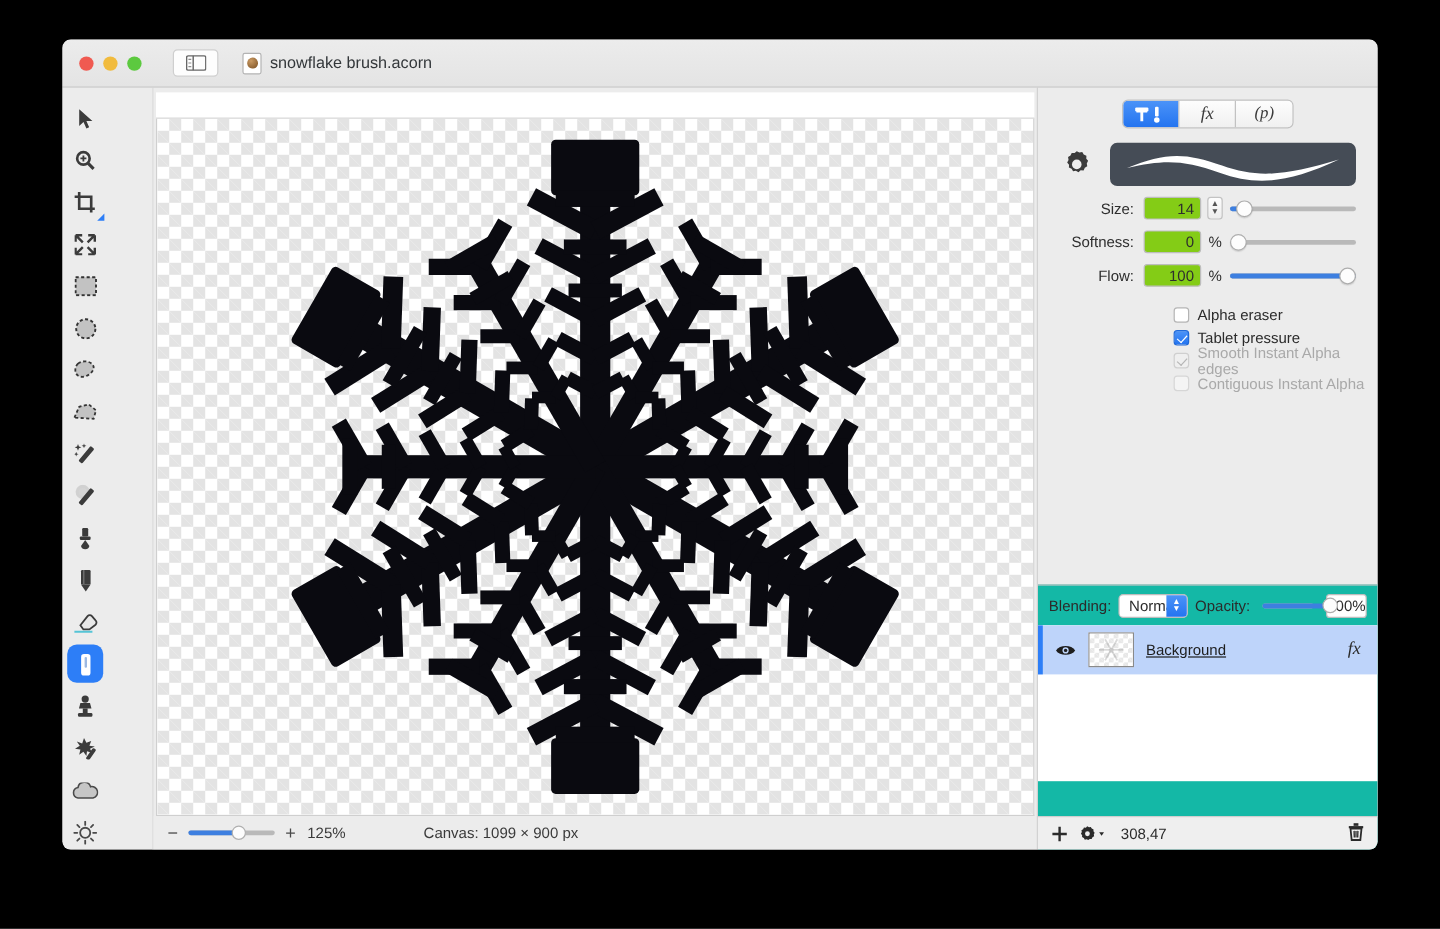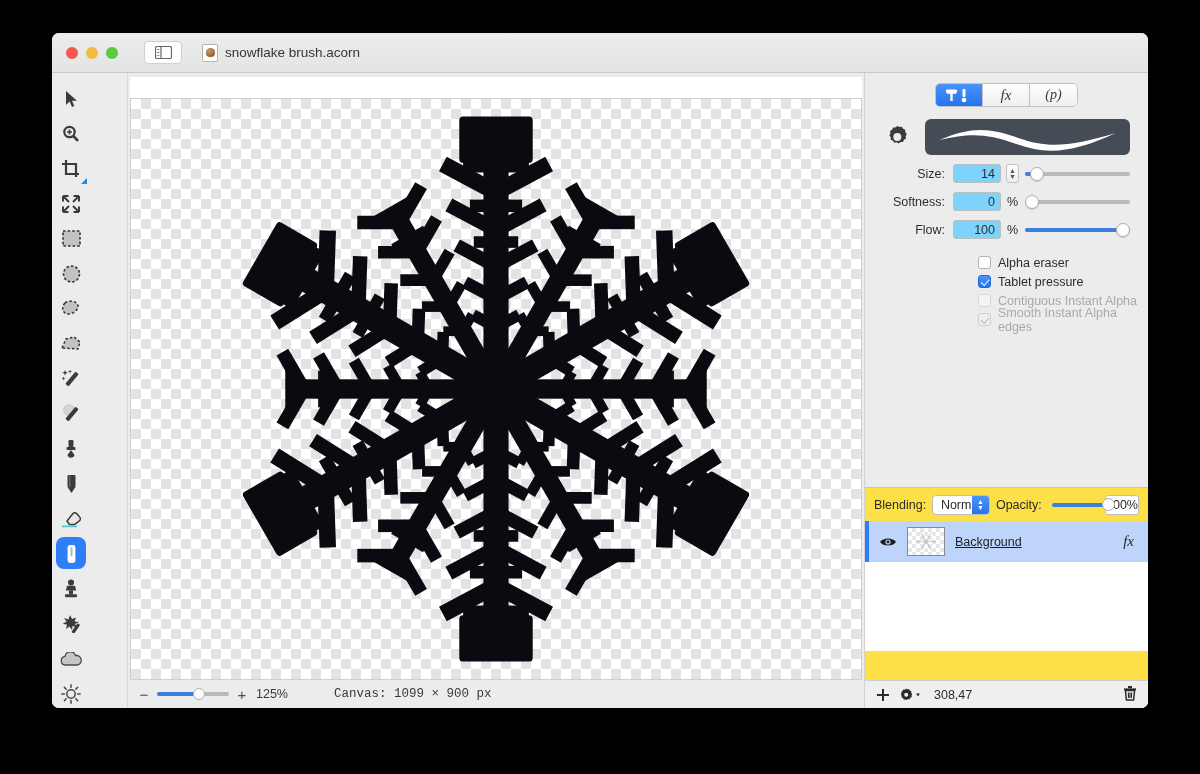--- a/index.html
+++ b/index.html
@@ -90,21 +90,21 @@
   .art { position:relative; width:100%; height:100%; }
   .statusbar {
     height:28px; display:flex; align-items:center; gap:0;
     padding-left:8px; font-size:12.5px; color:#3a3a3a; background:#ececec;
   }
   .zoom-minus, .zoom-plus { font-size:15px; color:#4a4a4a; width:16px; text-align:center; }
   .zoom-track { width:72px; height:4px; background:#b9b9b9; border-radius:2px; position:relative; margin:0 5px;}
   .zoom-fill { position:absolute;left:0;top:0;height:4px;width:42px;background:#3d7fe0;border-radius:2px;}
   .zoom-knob { position:absolute;left:36px;top:-4px;width:12px;height:12px;border-radius:50%;background:#fcfcfc;border:1px solid #b0b0b0;}
   .zoom-val { margin-left:6px; }
-  .canvas-info { margin-left:46px;font-family:Liberation Mono, monospace; }
+  .canvas-info { margin-left:65px; }
 
   
   .inspector { width:284px; background:#ececec; display:flex; flex-direction:column; border-left:1px solid #d2d2d2;}
   .seg-wrap { display:flex; justify-content:center; padding:10px 0 12px 0;}
   .segctl { display:flex; border:1px solid #c2c2c2; border-radius:5px; overflow:hidden; height:24px;}
   .seg { width:47px; display:flex; align-items:center; justify-content:center;
          background:linear-gradient(#fdfdfd,#f0f0f0); font-size:14px; color:#3a3a3a;
          border-right:1px solid #c2c2c2;}
   .seg:last-child{border-right:none;}
   .seg.active{background:linear-gradient(#4b93f8,#2474f0);color:#fff;}
@@ -118,21 +118,21 @@
   .field-row{display:flex;align-items:center;padding:0 18px;margin-top:9px;font-size:12.5px;color:#2e2e2e;}
   .lbl{width:62px;text-align:right;margin-right:8px;}
   .popup{
     flex:1;height:21px;background:#fff;border:1px solid #bdbdbd;border-radius:4px;
     display:flex;align-items:center;padding-left:7px;font-size:12.5px;position:relative;
   }
   .popup .chev{
     position:absolute;right:0;top:0;bottom:0;width:19px;background:linear-gradient(#4b93f8,#2474f0);
     border-radius:0 3px 3px 0;display:flex;align-items:center;justify-content:center;color:#fff;font-size:9px;
   }
-  .numfield{width:48px;height:19px;background:#7dd3fc;border:1px solid #bdbdbd;border-radius:3px;
+  .numfield{width:48px;height:19px;background:#84cc16;border:1px solid #bdbdbd;border-radius:3px;
     font-size:12.5px;text-align:right;padding-right:5px;display:flex;align-items:center;justify-content:flex-end;}
   .stepper{width:13px;height:19px;margin-left:5px;display:flex;flex-direction:column;
     border:1px solid #c3c3c3;border-radius:3px;background:linear-gradient(#fdfdfd,#ededed);
     align-items:center;justify-content:center;font-size:7px;line-height:6px;color:#555;}
   .pct{margin-left:6px;width:12px;}
   .slider{flex:1;margin-left:6px;height:4px;background:#b9b9b9;border-radius:2px;position:relative;}
   .sl-fill{position:absolute;left:0;top:0;height:4px;background:#3d7fe0;border-radius:2px;}
   .sl-knob{position:absolute;top:-5px;width:14px;height:14px;border-radius:50%;
     background:#fdfdfd;border:1px solid #aeaeae;box-shadow:0 1px 1px rgba(0,0,0,.12);}
 
@@ -142,21 +142,21 @@
   .box{width:13px;height:13px;border:1px solid #b4b4b4;background:#fff;border-radius:3px;margin-right:7px;
        display:flex;align-items:center;justify-content:center;flex:none;}
   .box.on{background:linear-gradient(#4b93f8,#2474f0);border-color:#2069d8;}
   .box.on::after{content:"";width:3.5px;height:7px;border:solid #fff;border-width:0 1.8px 1.8px 0;transform:rotate(42deg) translate(0,-1px);}
   .box.disOn{background:#efefef;border-color:#cfcfcf;}
   .box.disOn::after{content:"";width:3.5px;height:7px;border:solid #b5b5b5;border-width:0 1.8px 1.8px 0;transform:rotate(42deg) translate(0,-1px);}
   .box.disOff{background:#f4f4f4;border-color:#d6d6d6;}
 
   .spacer{flex:1;}
   
-  .layers{border-top:1px solid #c5c5c5;background:#fde047;display:flex;flex-direction:column;height:221px;}
+  .layers{border-top:1px solid #c5c5c5;background:#14b8a6;display:flex;flex-direction:column;height:221px;}
   .layerhdr{height:33px;display:flex;align-items:center;padding:0 9px;font-size:12.5px;color:#2b2b2b;gap:6px;}
   .blendpop{width:82px;height:20px;background:#fff;border:1px solid #bdbdbd;border-radius:4px;
     position:relative;display:flex;align-items:center;justify-content:center;font-size:12.5px;}
   .blendpop .chev2{position:absolute;right:0;top:0;bottom:0;width:17px;background:linear-gradient(#4b93f8,#2474f0);
     border-radius:0 3px 3px 0;display:flex;flex-direction:column;align-items:center;justify-content:center;color:#fff;font-size:7px;line-height:6px;}
   .optrack{width:62px;height:4px;background:#b9b9b9;border-radius:2px;position:relative;margin:0 4px;}
   .opfill{position:absolute;left:0;top:0;height:4px;width:52px;background:#3d7fe0;border-radius:2px;}
   .opknob{position:absolute;left:50px;top:-5px;width:13px;height:13px;border-radius:50%;background:#fdfdfd;border:1px solid #aeaeae;}
   .opval{width:44px;height:20px;background:#fff;border:1px solid #bdbdbd;border-radius:3px;
     font-size:12.5px;display:flex;align-items:center;justify-content:center;}
@@ -521,26 +521,26 @@
       <div class="checks">
         <div class="checkrow">
           <span class="box"></span>
           <span>Alpha eraser</span>
         </div>
         <div class="checkrow">
           <span class="box on"></span>
           <span>Tablet pressure</span>
         </div>
         <div class="checkrow dis">
+          <span class="box disOn"></span>
+          <span>Smooth Instant Alpha edges</span>
+        </div>
+        <div class="checkrow dis">
           <span class="box disOff"></span>
           <span>Contiguous Instant Alpha</span>
-        </div>
-        <div class="checkrow dis">
-          <span class="box disOn"></span>
-          <span>Smooth Instant Alpha edges</span>
         </div>
       </div>
 
       <div class="spacer"></div>
 
       <div class="layers">
         <div class="layerhdr">
           <span>Blending:</span>
           <div class="blendpop">
             <span>Normal</span>

